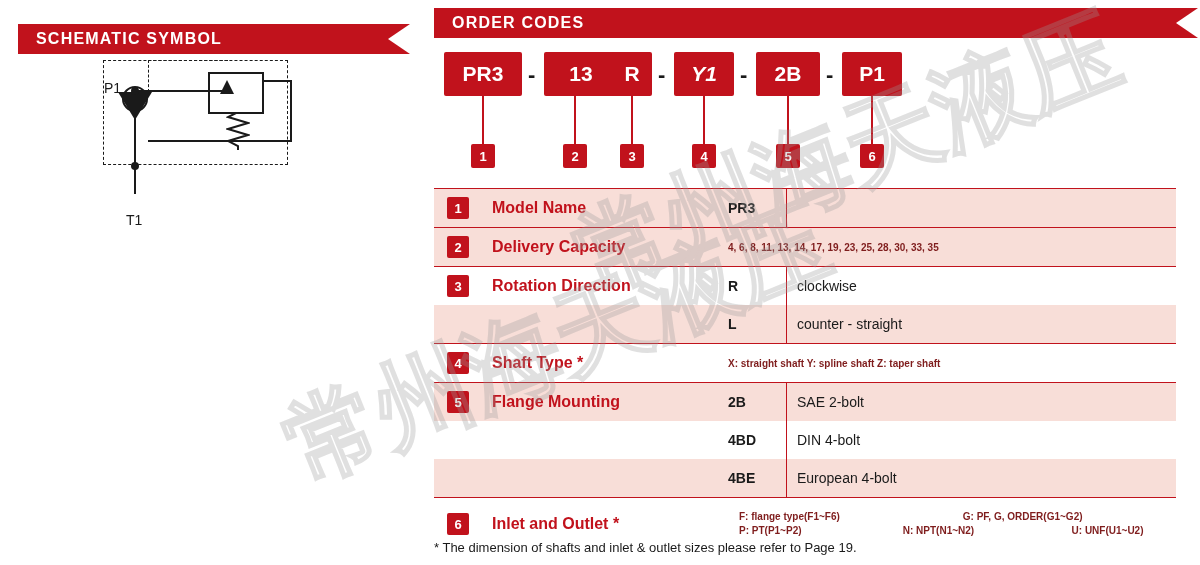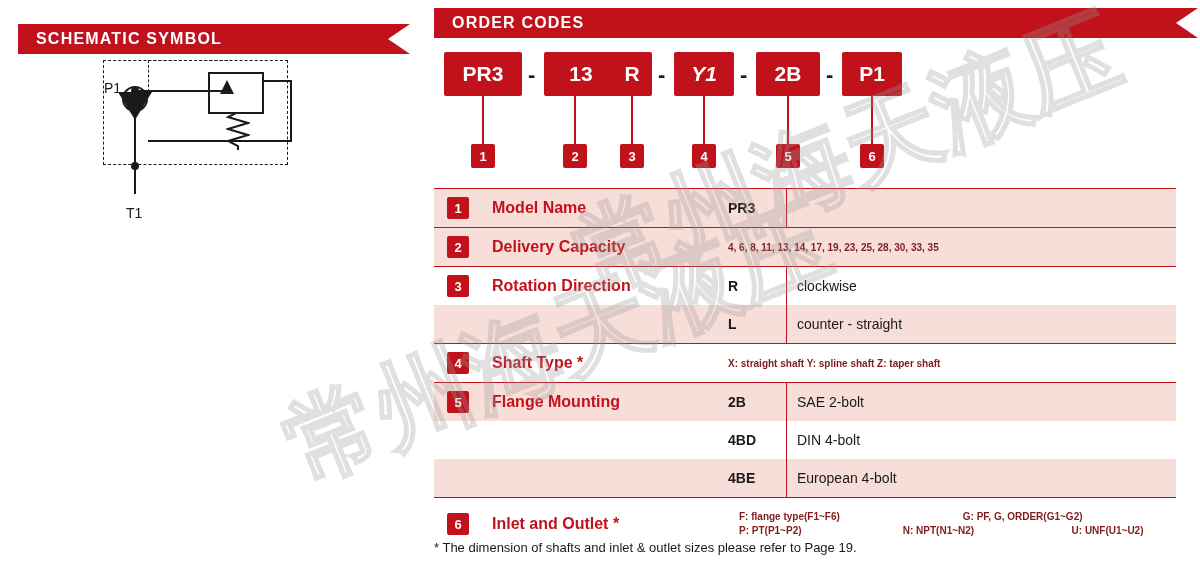--- a/index.html
+++ b/index.html
@@ -153,21 +153,21 @@
     left: 116px; top: 116px;
     width: 2px; height: 28px;
     background: #1a1a1a;
   }
   .port-label {
     position: absolute;
     font-size: 14px;
     color: #1a1a1a;
   }
   #label-p1 { left: 86px; top: 30px; }
-  #label-t1 { left: 108px; top: 155px; text-align: right; }
+  #label-t1 { left: 108px; top: 162px; text-align: right; }
 
   
   .code-box {
     position: absolute;
     background: #c1121c;
     color: #ffffff;
     font-weight: bold;
     font-size: 21px;
     display: flex;
     align-items: center;

